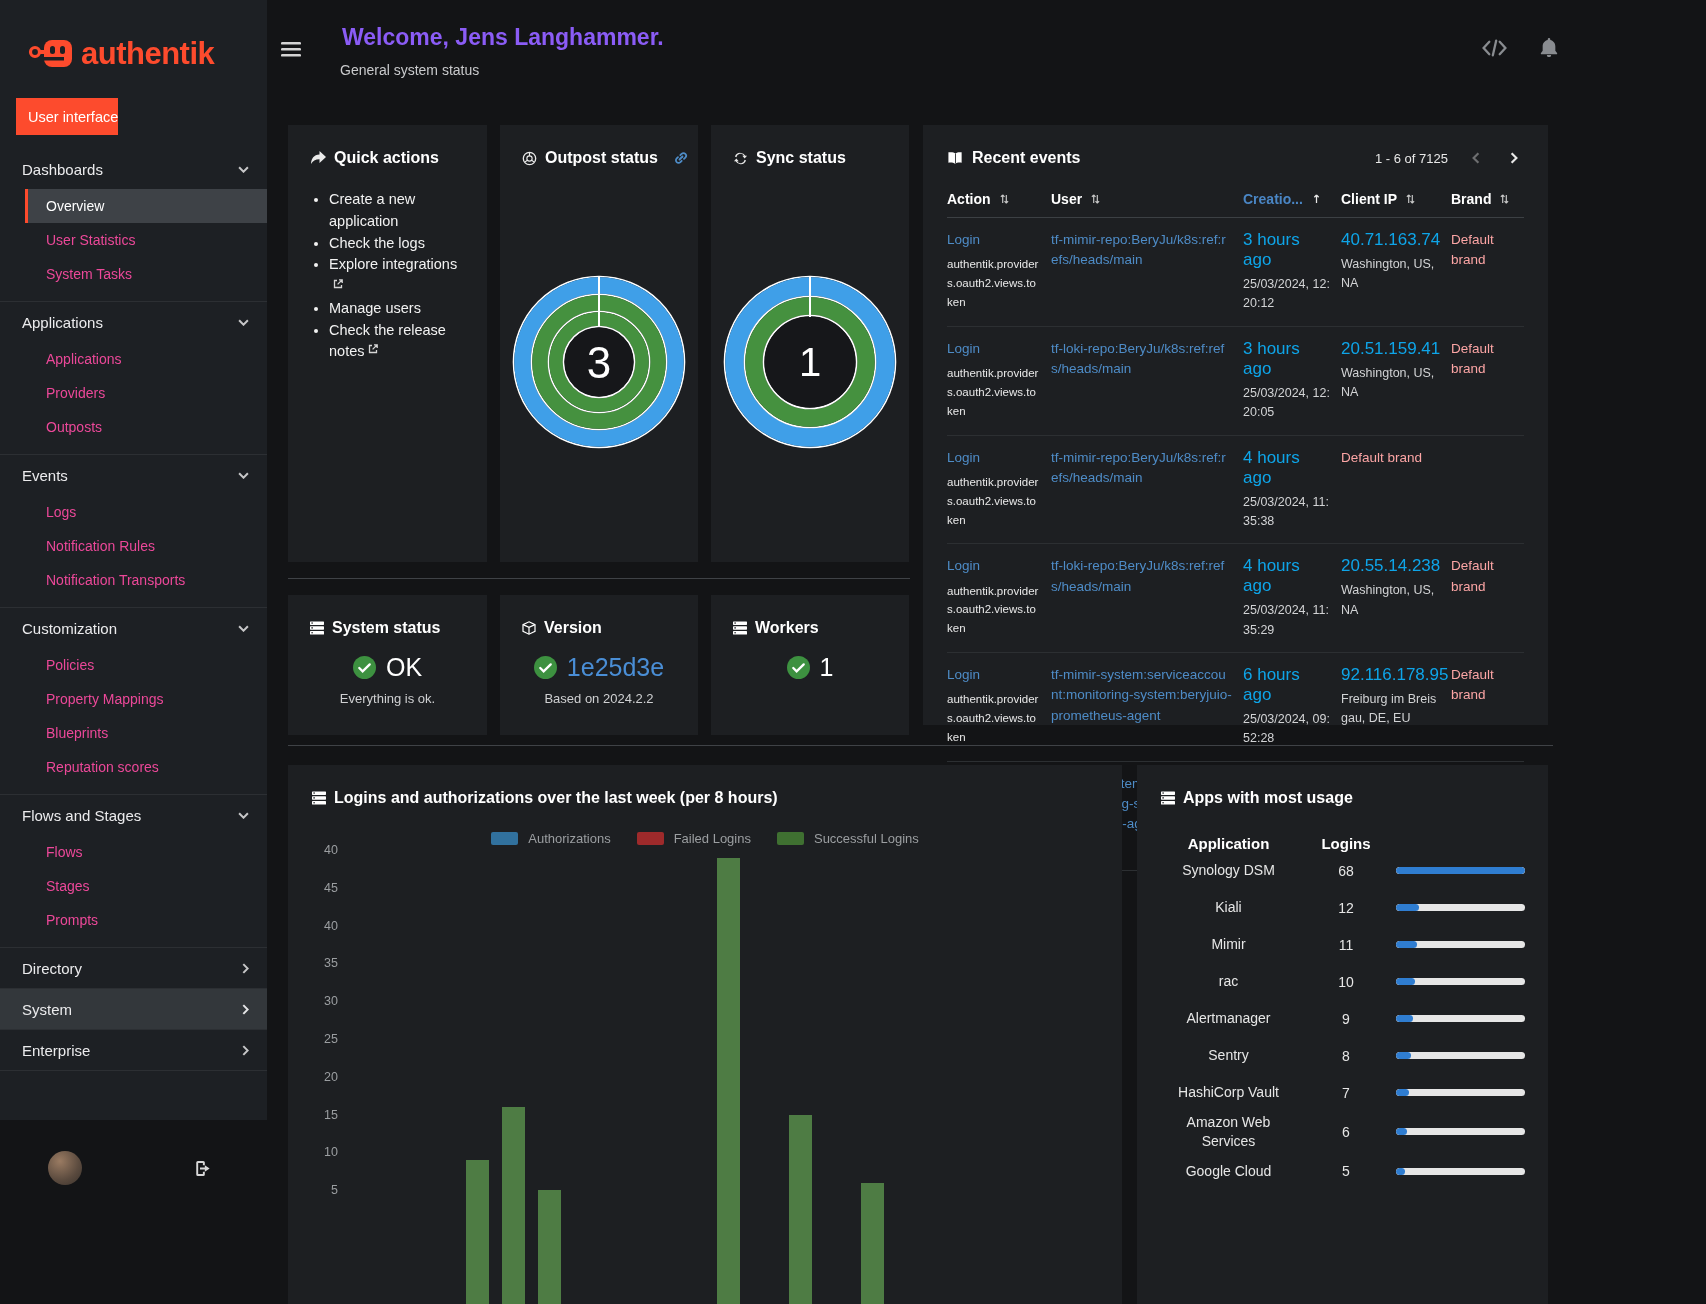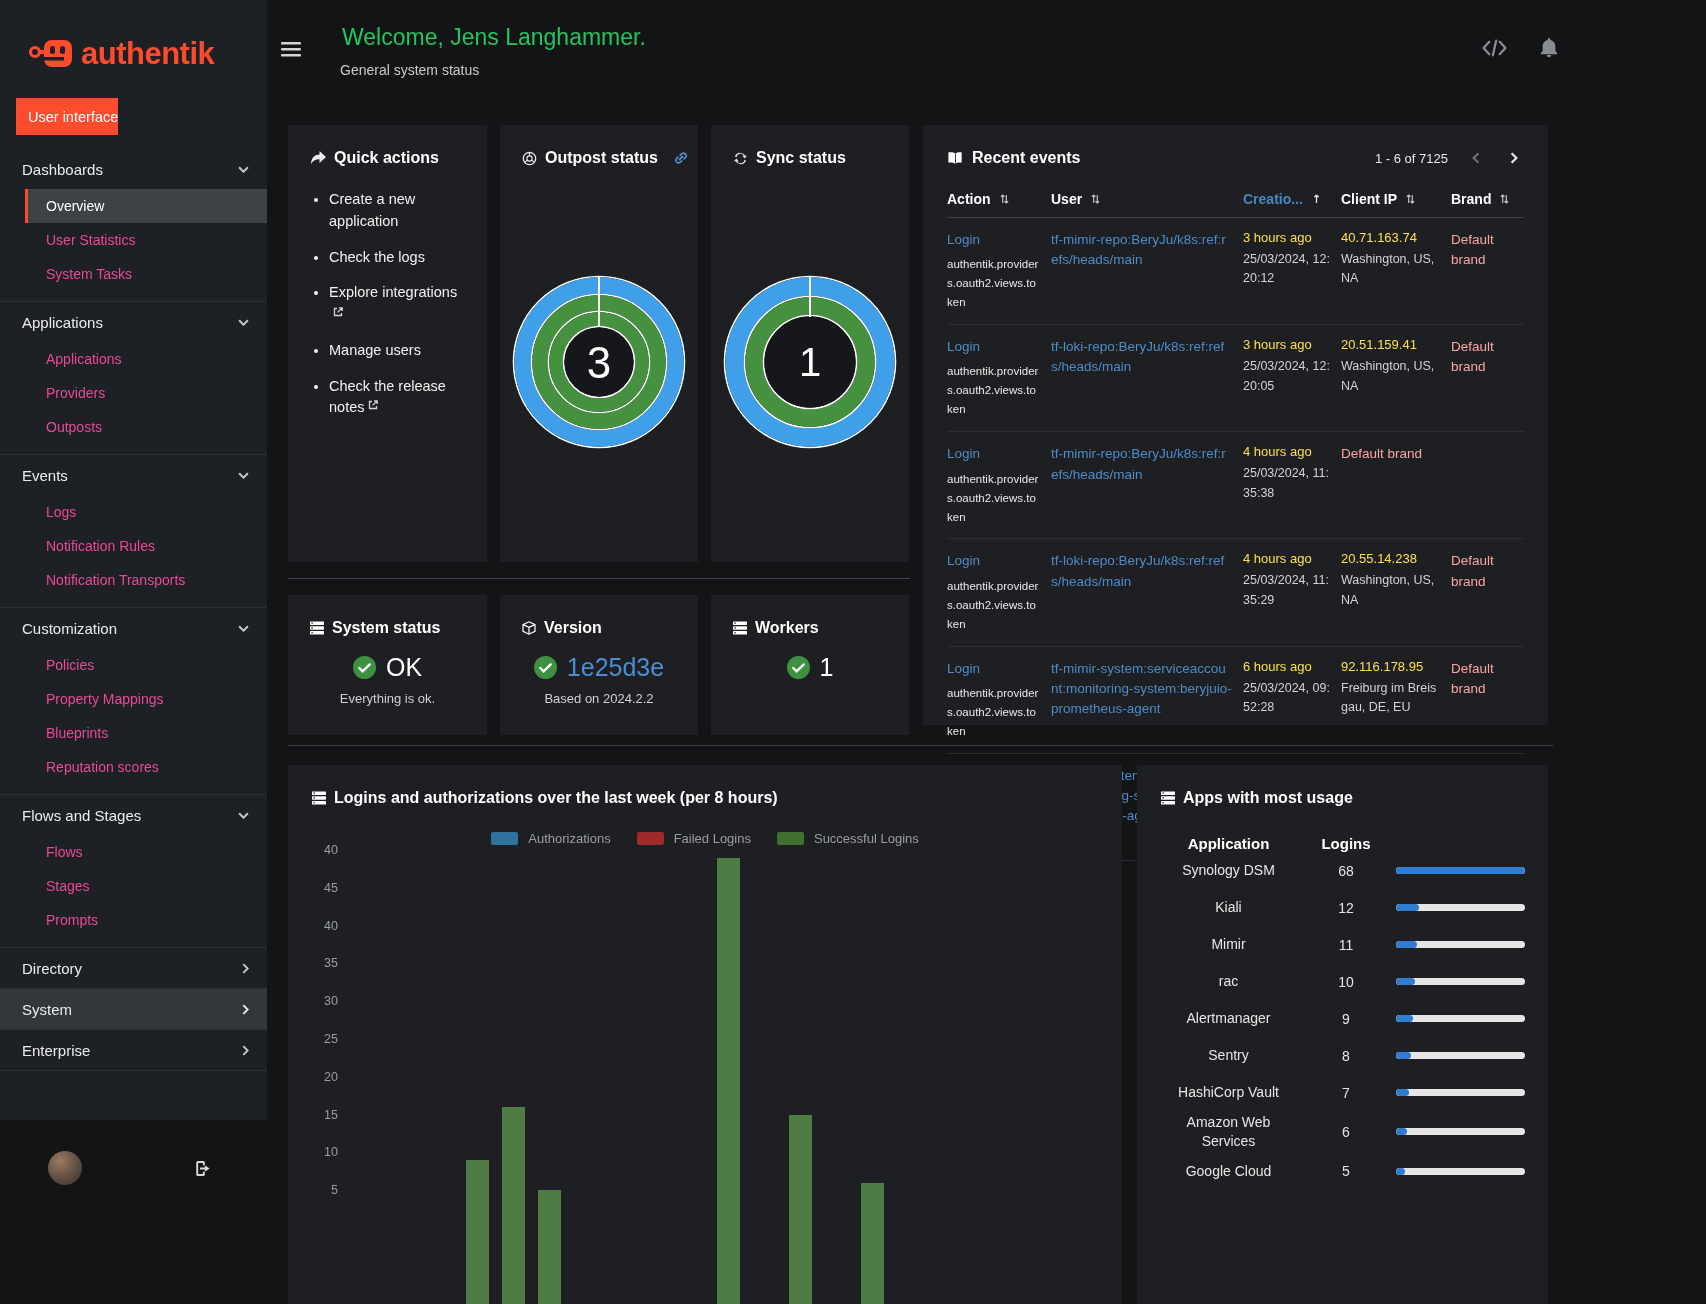--- a/index.html
+++ b/index.html
@@ -24,21 +24,21 @@
               font-size:14px; color:#ec4899; border-left:3px solid transparent; cursor:pointer; }
   .sub-item.active { background:#3e4247; border-left-color:#fd4b2d; color:#fff; }
   .side-footer { position:absolute; left:0; top:1140px; width:267px; height:56px; display:flex; align-items:center; }
   .avatar { width:34px; height:34px; border-radius:50%; margin-left:48px;
             background:radial-gradient(circle at 35% 30%, #9a7b62, #5a4a3e 60%, #3a322c); cursor:pointer; }
   .logout { margin-left:108px; cursor:pointer; display:flex; }
 
   
   .main-head { position:absolute; left:267px; top:0; right:0; height:110px; }
   .burger { position:absolute; left:14px; top:41px; cursor:pointer; }
-  .h-title { position:absolute; left:75px; top:24px; font-size:23px; font-weight:400; color:#22c55e; }
+  .h-title { position:absolute; left:75px; top:24px; font-size:23px; font-weight:700; color:#8b5cf6; }
   .h-sub { position:absolute; left:73px; top:62px; font-size:14px; color:#c9cacc; }
   .head-icons { position:absolute; right:148px; top:38px; display:flex; gap:32px; align-items:center; }
   .head-icons > div { cursor:pointer; display:flex; }
 
   
   .card { position:absolute; background:#1d1f22; padding:24px 22px; }
   .card-title { display:flex; align-items:center; gap:8px; font-size:16px; font-weight:700; color:#fff; white-space:nowrap; }
   #card-quick   { left:288px; top:125px; width:199px; height:437px; }
   #card-outpost { left:500px; top:125px; width:198px; height:437px; }
   #card-sync    { left:711px; top:125px; width:198px; height:437px; }
@@ -46,21 +46,21 @@
   #card-system  { left:288px; top:595px; width:199px; height:140px; }
   #card-version { left:500px; top:595px; width:198px; height:140px; }
   #card-workers { left:711px; top:595px; width:198px; height:140px; }
   #card-chart   { left:288px; top:765px; width:834px; height:580px; padding:24px; }
   #card-apps    { left:1137px; top:765px; width:411px; height:580px; padding:24px; }
   .divider { position:absolute; height:1px; background:#3f4246; }
   #divider1 { left:288px; top:578px; width:622px; }
   #divider2 { left:288px; top:745px; width:1265px; }
 
   
-  .qa-list { margin-top:22px; padding-left:19px; display:flex; flex-direction:column; gap:14px; }
+  .qa-list { margin-top:22px; padding-left:19px; display:flex; flex-direction:column; }
   .qa-list li { font-size:14.5px; line-height:1.5; color:#f2f2f2; }
   .qa-link { color:#f2f2f2; cursor:pointer; }
   .qa-item .ext { display:none; margin-left:4px; vertical-align:2px; }
   .qa-item.external .ext { display:inline-block; }
 
   
   .donut { position:absolute; left:50%; top:149px; transform:translateX(-50%); }
 
   
   .status-line { display:flex; justify-content:center; align-items:center; gap:10px; margin-top:16px; }
@@ -74,21 +74,21 @@
   .pg-btn { cursor:pointer; display:flex; padding:2px 6px; }
   .pg-btn.disabled { opacity:.45; cursor:default; }
   .ev-grid { display:grid; grid-template-columns:104px 192px 98px 110px 73px; }
   .ev-header { margin-top:24px; padding-bottom:10px; border-bottom:1px solid #3c4044; }
   .ev-header .hcell { font-size:14px; font-weight:700; color:#fff; display:flex; gap:9px; align-items:center; cursor:pointer; }
   .ev-header .hcell.sorted { color:#4a86c5; }
   .ev-row { padding:12px 0; border-bottom:1px solid #2c2f32; }
   .cell { padding-right:10px; overflow:hidden; }
   .lnk { color:#4e8cc7; font-size:13.5px; line-height:1.5; word-break:break-all; cursor:pointer; display:inline-block; }
   .ctx { font-size:11.5px; color:#e8e8e8; line-height:1.65; margin-top:5px; word-break:break-all; }
-  .cell .rel { font-size:13px; color:#fde047; }
+  .cell .rel { font-size:17px; color:#0ea5e9; }
   .cell .abs { font-size:12.5px; color:#d2d3d5; line-height:1.55; margin-top:5px; word-break:break-all; }
   .cell.brand { font-size:13.5px; color:#fca5a5; line-height:1.5; word-break:break-word; }
   .re-footer { display:flex; justify-content:flex-end; margin-top:14px; }
 
   
   .legend { display:flex; justify-content:center; gap:26px; margin-top:24px; }
   .legend-item { display:flex; align-items:center; gap:10px; font-size:13px; color:#9b9ea1; }
   .swatch { width:27px; height:13px; border-radius:2px; }
   .chart-plot { position:absolute; left:24px; top:78px; right:14px; bottom:0; }
   .y-ticks { position:absolute; left:0; top:0; width:26px; bottom:0; }

